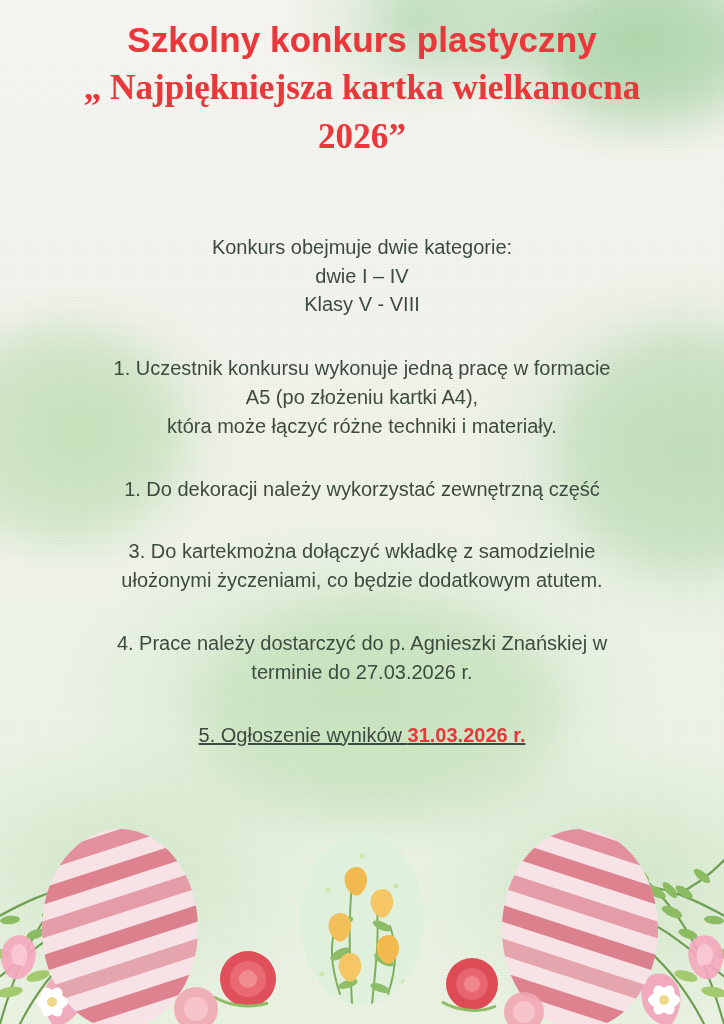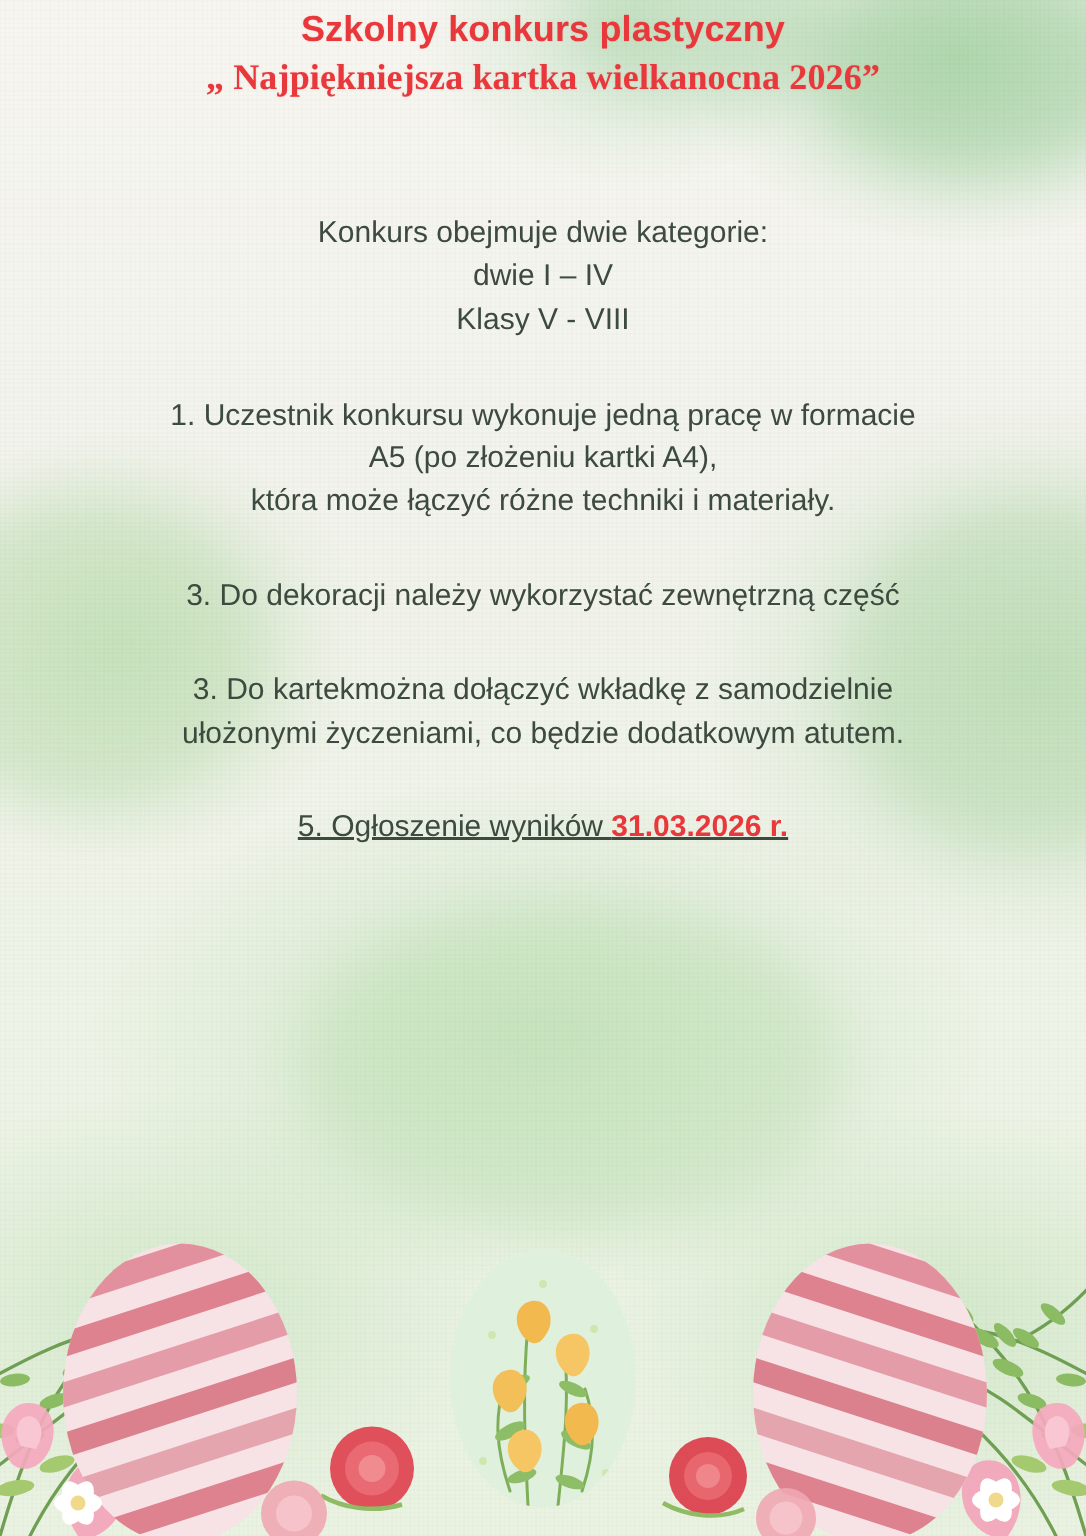--- a/index.html
+++ b/index.html
@@ -47,23 +47,23 @@
 
   
   .content {
     position: absolute;
     inset: 0;
     padding: 0 20px;
     box-sizing: border-box;
     text-align: center;
   }
   .title {
-    margin: 3px;
+    margin: 16px;
     color: #e8383b;
-    font-size: 24px;
+    font-size: 35px;
     font-weight: bold;
     line-height: 1.38;
     letter-spacing: 0.1px;
     text-shadow: 0 0 1px rgba(232,56,59,0.25);
   }
   .title .line2 { display: block; font-family: Liberation Serif, serif; }
 
   .block {
     color: #3c4a3f;
     font-size: 20px;
@@ -118,28 +118,32 @@
       <div>Klasy V - VIII</div>
     </div>
 
     <div class="block rule rule-1">
       <div>1. Uczestnik konkursu wykonuje jedną pracę w formacie</div>
       <div>A5 (po złożeniu kartki A4),</div>
       <div>która może łączyć różne techniki i materiały.</div>
     </div>
 
     <div class="block rule rule-2">
-      <div>3. Do dekoracji należy wykorzystać zewnętrzną część</div>
+      <div>1. Do dekoracji należy wykorzystać zewnętrzną część</div>
     </div>
 
     <div class="block rule rule-3">
       <div>3. Do kartekmożna dołączyć wkładkę z samodzielnie</div>
       <div>ułożonymi życzeniami, co będzie dodatkowym atutem.</div>
     </div>
 
+    <div class="block rule rule-4">
+      <div>4. Prace należy dostarczyć do p. Agnieszki Znańskiej w</div>
+      <div>terminie do 27.03.2026 r.</div>
+    </div>
 
     <div class="block rule rule-5">
       <span>5. Ogłoszenie wyników </span><span class="accent">31.03.2026 r.</span>
     </div>
 
   </div>
 
   <svg class="deco deco-left" viewBox="0 0 300 400" xmlns="http://www.w3.org/2000/svg">
     <g stroke="#6f9f52" stroke-width="2.2" fill="none" stroke-linecap="round">
       <path d="M10 400 C 30 330, 50 290, 95 250"></path>

